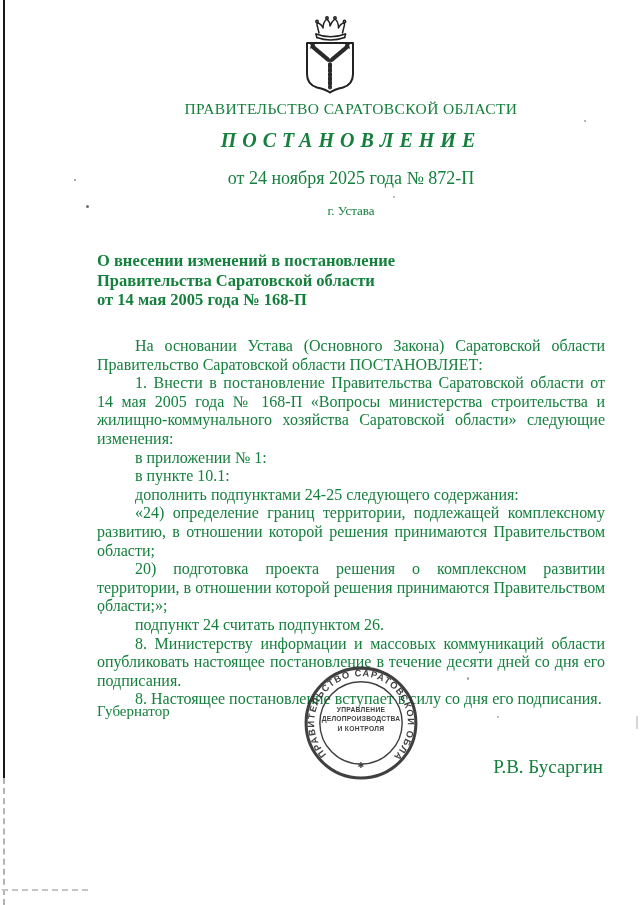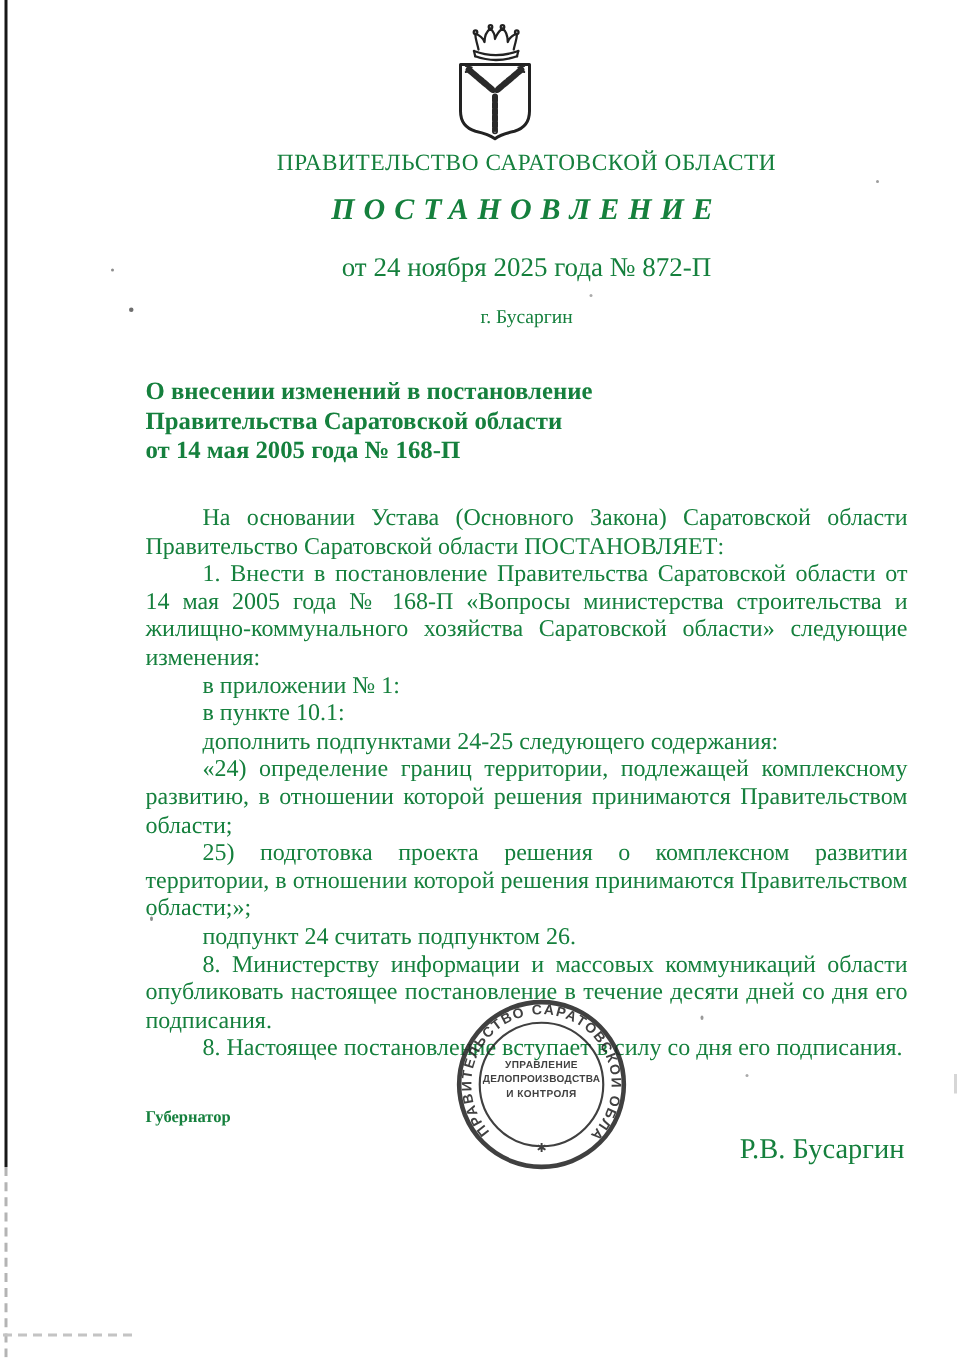--- a/index.html
+++ b/index.html
@@ -30,22 +30,22 @@
   .date-line { margin-top:16px; font-size:18px; white-space:nowrap; }
   .place     { margin-top:14px; font-size:13px; }
 
   .subject { position:absolute; left:97px; top:251px; width:508px;
              font-size:16.5px; font-weight:bold; line-height:19.5px; }
 
   .body-text { position:absolute; left:97px; top:337px; width:508px;
                font-size:16px; line-height:18.6px; text-align:justify; }
   .body-text p { margin:0; text-indent:38px; }
 
-  .sig-post { position:absolute; left:97px; top:736px;
-              font-size:11px; font-weight:bold; line-height:19.5px; }
+  .sig-post { position:absolute; left:97px; top:702px;
+              font-size:15px; font-weight:normal; line-height:19.5px; }
   .sig-name { position:absolute; right:37px; top:756px; text-align:right;
               font-size:19px; font-weight:normal; }
 
   .stamp { position:absolute; left:300px; top:662px; opacity:0.88; }
   .stamp text { font-family:"Liberation Sans","DejaVu Sans",sans-serif; }
 </style>
 </head>
 <body>
 
 <div class="page">
@@ -90,37 +90,37 @@
       <circle cx="30.2" cy="46.5" r="1.6" fill="#2a2a2a" stroke="none"></circle>
       <circle cx="29" cy="50" r="1.7" fill="#2a2a2a" stroke="none"></circle>
       <circle cx="29" cy="73.5" r="1.4" fill="none" stroke-width="1.2"></circle>
     </g>
   </svg>
 
   <div class="doc-header">
     <div class="org-name">ПРАВИТЕЛЬСТВО САРАТОВСКОЙ ОБЛАСТИ</div>
     <div class="doc-type">ПОСТАНОВЛЕНИЕ</div>
     <div class="date-line">от 24 ноября 2025 года № 872-П</div>
-    <div class="place">г. Бусаргин</div>
+    <div class="place">г. Устава</div>
   </div>
 
   <div class="subject">
     <div>О внесении изменений в постановление</div>
     <div>Правительства Саратовской области</div>
     <div>от 14 мая 2005 года № 168-П</div>
   </div>
 
   <div class="body-text">
     <p>На основании Устава (Основного Закона) Саратовской области Правительство Саратовской области ПОСТАНОВЛЯЕТ:</p>
     <p>1. Внести в постановление Правительства Саратовской области от 14 мая 2005 года № 168-П «Вопросы министерства строительства и жилищно-коммунального хозяйства Саратовской области» следующие изменения:</p>
     <p>в приложении № 1:</p>
     <p>в пункте 10.1:</p>
     <p>дополнить подпунктами 24-25 следующего содержания:</p>
     <p>«24) определение границ территории, подлежащей комплексному развитию, в отношении которой решения принимаются Правительством области;</p>
-    <p>25) подготовка проекта решения о комплексном развитии территории, в отношении которой решения принимаются Правительством области;»;</p>
+    <p>20) подготовка проекта решения о комплексном развитии территории, в отношении которой решения принимаются Правительством области;»;</p>
     <p>подпункт 24 считать подпунктом 26.</p>
     <p>8. Министерству информации и массовых коммуникаций области опубликовать настоящее постановление в течение десяти дней со дня его подписания.</p>
     <p>8. Настоящее постановление вступает в силу со дня его подписания.</p>
   </div>
 
   <div class="sig-post">
     <div>Губернатор</div>
   </div>
   <div class="sig-name">Р.В. Бусаргин</div>
 

